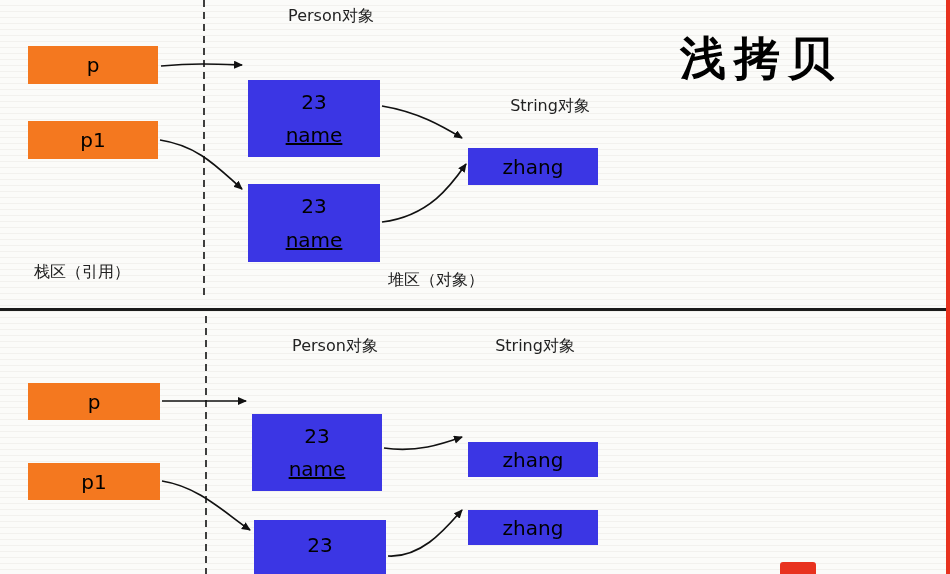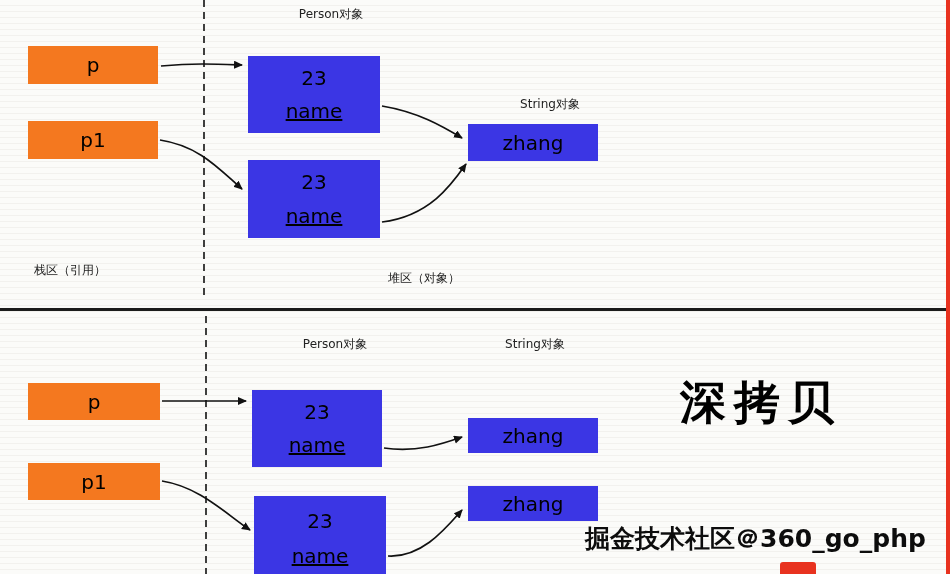--- a/index.html
+++ b/index.html
@@ -21,31 +21,31 @@
     pointer-events:none;
   }
   .box{
     position:absolute;
     display:flex;align-items:center;justify-content:center;
     color:#000;
     font-size:20px;
     box-sizing:border-box;
   }
   .orange{background:#f4781f;}
-  .blue{background:#3b36e4;}
+  .blue{background:#3b36e4;margin-top:24px;}
   .obj-box{
     flex-direction:column;
     justify-content:space-evenly;
     line-height:1.1;
   }
   .obj-box .val{font-size:20px;}
   .obj-box .field{font-size:20px;text-decoration:underline;}
   .small-label{
     position:absolute;
-    font-size:12px;
+    font-size:16px;
     color:#222;
     text-align:center;
     white-space:nowrap;
   }
   .big-title{
     position:absolute;
     font-size:46px;
     font-weight:bold;
     color:#000;
     letter-spacing:8px;
@@ -103,20 +103,21 @@
     <path d="M382,222 C430,216 452,184 466,164" stroke="#111" stroke-width="1.7" fill="none" marker-end="url(#ah)"></path>
 
     <path d="M162,401 L246,401" stroke="#111" stroke-width="1.7" fill="none" marker-end="url(#ah)"></path>
     <path d="M162,481 C200,487 226,514 250,530" stroke="#111" stroke-width="1.7" fill="none" marker-end="url(#ah)"></path>
     <path d="M384,448 C416,453 442,444 462,437" stroke="#111" stroke-width="1.7" fill="none" marker-end="url(#ah)"></path>
     <path d="M388,556 C422,558 446,528 462,510" stroke="#111" stroke-width="1.7" fill="none" marker-end="url(#ah)"></path>
   </svg>
 
   <div class="small-label" style="left:276px;top:6px;width:110px;">Person对象</div>
 
+  <div class="big-title" style="left:680px;top:28px;">浅拷贝</div>
 
   <div class="box orange" style="left:28px;top:46px;width:130px;height:38px;">
     <span>p</span>
   </div>
 
   <div class="box orange" style="left:28px;top:121px;width:130px;height:38px;">
     <span>p1</span>
   </div>
 
   <div class="box blue obj-box" style="left:248px;top:56px;width:132px;height:77px;">
@@ -138,21 +139,20 @@
   <div class="small-label" style="left:34px;top:262px;">栈区（引用）</div>
 
   <div class="small-label" style="left:388px;top:270px;">堆区（对象）</div>
 
   <div class="divider"></div>
 
   <div class="small-label" style="left:280px;top:336px;width:110px;">Person对象</div>
 
   <div class="small-label" style="left:480px;top:336px;width:110px;">String对象</div>
 
-  <div class="big-title" style="left:680px;top:372px;">深拷贝</div>
 
   <div class="box orange" style="left:28px;top:383px;width:132px;height:37px;">
     <span>p</span>
   </div>
 
   <div class="box orange" style="left:28px;top:463px;width:132px;height:37px;">
     <span>p1</span>
   </div>
 
   <div class="box blue obj-box" style="left:252px;top:390px;width:130px;height:77px;">
@@ -166,18 +166,17 @@
   </div>
 
   <div class="box blue" style="left:468px;top:418px;width:130px;height:35px;">
     <span>zhang</span>
   </div>
 
   <div class="box blue" style="left:468px;top:486px;width:130px;height:35px;">
     <span>zhang</span>
   </div>
 
-  <div class="watermark">掘金技术社区＠360_go_php</div>
 
   <div class="red-edge"></div>
   <div class="red-fragment"></div>
 
 </div>
 
 </body></html>

